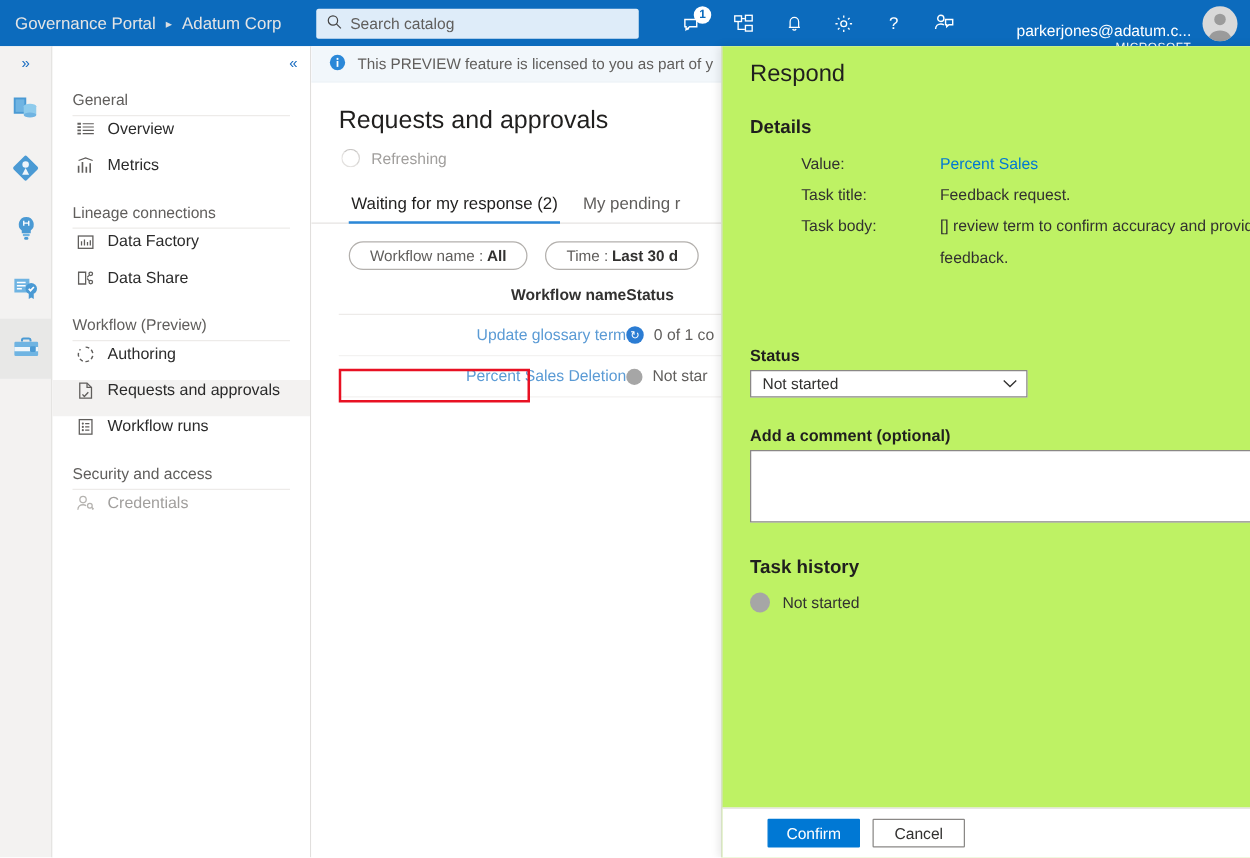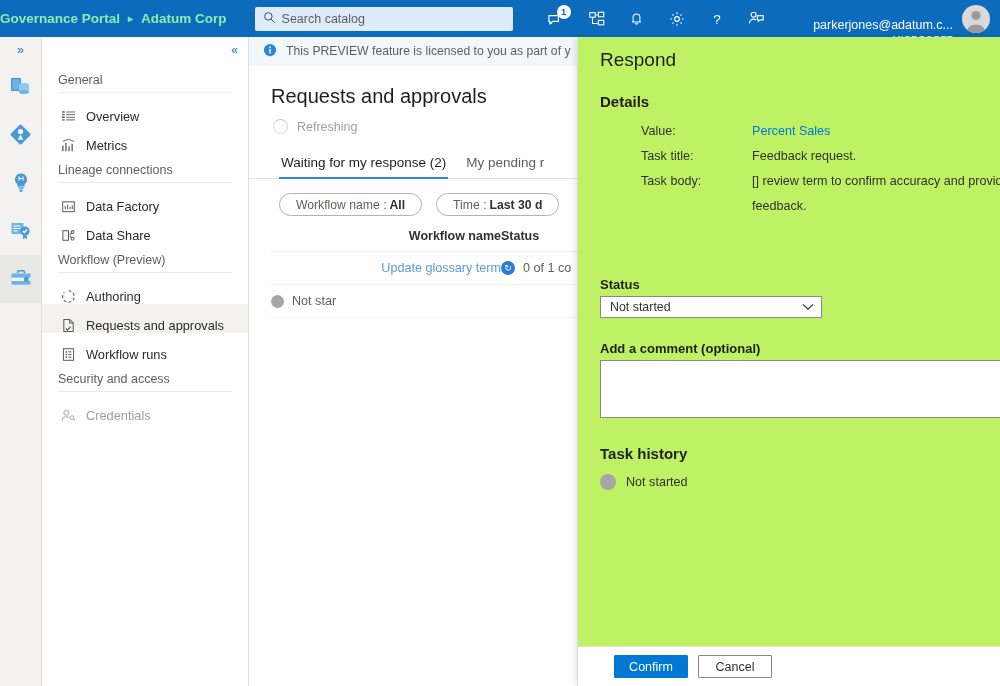--- a/index.html
+++ b/index.html
@@ -15,23 +15,22 @@
   #app { position: relative; width: 1000px; height: 686px; }
 
   
   .topbar {
     position: absolute; top: 0; left: 0; width: 1000px; height: 37px;
     background: #0c6bbd;
     display: flex; align-items: center;
   }
   .brand {
     display: flex; align-items: center; gap: 8px;
-    color: #86efac; font-size: 13.5px;
+    padding-left: 12px; color: #e5e5e5; font-size: 13.5px;
     white-space: nowrap;
-    font-weight: bold;
   }
   .brand .crumb-sep { font-size: 10px; opacity: .95; }
   .search-wrap {
     margin-left: 28px; position: relative;
     width: 258px; height: 24px;
     background: #deecf9; border-radius: 2px;
     display: flex; align-items: center; padding-left: 8px;
   }
   .search-wrap svg { flex: 0 0 auto; }
   .search-input {
@@ -94,21 +93,21 @@
   .nav-collapse {
     height: 26px; display: flex; align-items: center; justify-content: flex-end;
     padding-right: 10px; color: #1b6ec2; font-size: 12px; cursor: pointer;
   }
   .nav-group-title {
     font-size: 12.5px; color: #605e5c; padding: 10px 0 5px 16px;
     font-weight: 400;
   }
   .nav-divider { height: 1px; background: #edebe9; margin: 0 16px 2px 16px; }
   .nav-item {
-    height: 29px; display: flex; align-items: flex-end; gap: 10px;
+    height: 29px; display: flex; align-items: flex-start; gap: 10px;
     padding-left: 18px; font-size: 12.8px; color: #2b2b2b; cursor: pointer;
   }
   .nav-item.sel { background: #f3f2f1; }
   .nav-item.dim { color: #a19f9d; }
   .nav-ico { width: 16px; height: 16px; display: flex; align-items: center; justify-content: center; color: #605e5c; flex: 0 0 16px;}
   .nav-item.dim .nav-ico { color: #b5b3b0; }
 
   
   .main {
     position: absolute; top: 37px; left: 249px; width: 751px; height: 649px;
@@ -504,20 +503,24 @@
         <div class="col-name">
           <span class="link">Update glossary term</span>
         </div>
         <div class="col-status status-cell">
           <span class="ico-prog">↻</span>
           <span>0 of 1 co</span>
         </div>
       </div>
 
       <div class="tbl-row row-hl">
+        <div class="col-name">
+          <span class="hl-box"></span>
+          <span class="link">Percent Sales Deletion</span>
+        </div>
         <div class="col-status status-cell">
           <span class="dot-gray"></span>
           <span>Not star</span>
         </div>
       </div>
     </div>
   </div>
 
   <div class="panel">
     <div class="panel-title">Respond</div>

